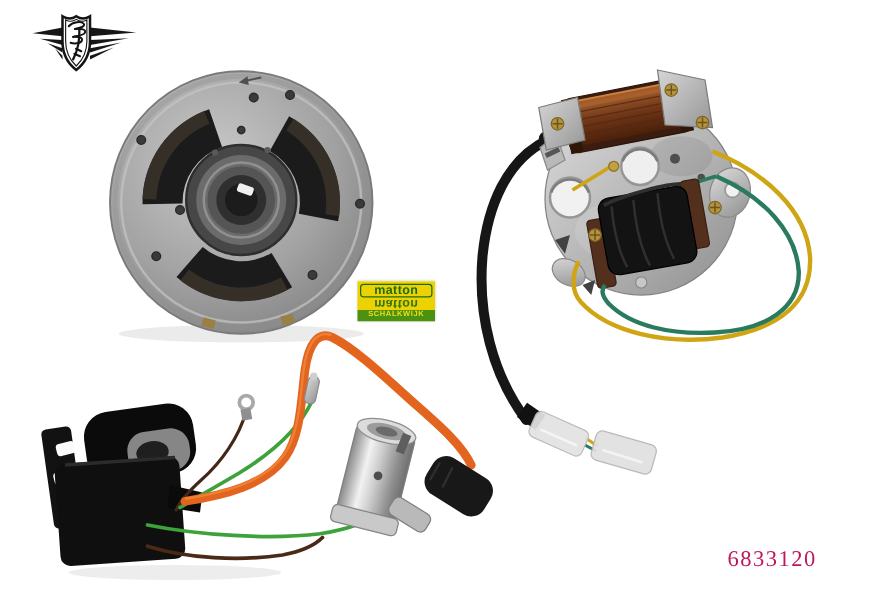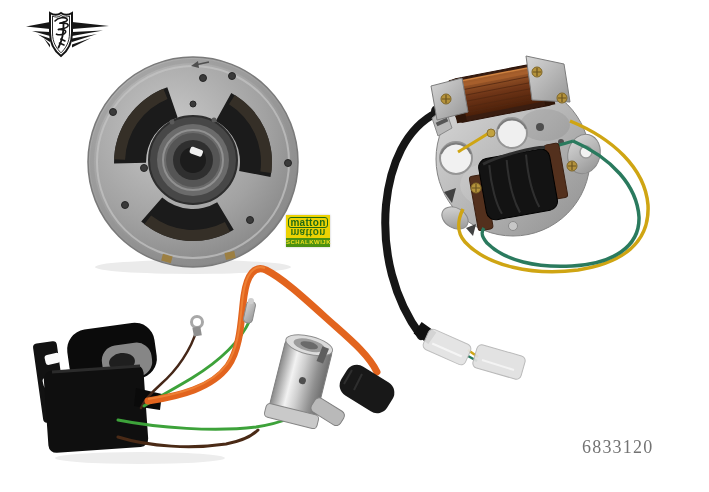--- a/index.html
+++ b/index.html
@@ -2,32 +2,32 @@
 <html><head>
 <meta charset="utf-8">
 <style>
   html,body{margin:0;padding:0;}
   body{width:709px;height:492px;position:relative;background:#ffffff;overflow:hidden;
        font-family:"Liberation Sans",sans-serif;}
   .stage{position:absolute;left:0;top:0;width:709px;height:492px;}
   .stage svg{position:absolute;left:0;top:0;}
 
   
-  .watermark{position:absolute;left:286px;top:215px;width:44px;z-index:6;box-shadow:0 0 2px rgba(0,0,0,.25);}
+  .watermark{position:absolute;left:286px;top:225px;width:62px;z-index:6;box-shadow:0 0 2px rgba(0,0,0,.25);}
   .wm-top{background:#ecd203;padding:2px 2px 1px;text-align:center;}
   .wm-name{display:block;color:#1f6b14;font-weight:bold;font-size:10px;line-height:9px;
            letter-spacing:.3px;border:1px solid #1f6b14;border-radius:3px;padding:0 1px;}
   .wm-mirror{display:block;transform:scaleY(-1);color:#1f6b14;font-weight:bold;font-size:10px;
              line-height:9px;letter-spacing:.3px;opacity:.9;}
   .wm-band{background:#4c9110;color:#f0dd1e;font-weight:bold;font-size:6px;line-height:9px;
            text-align:center;letter-spacing:.5px;}
 
   
   .product-number{position:absolute;left:582px;top:437px;font-family:"Liberation Serif",serif;
-                  font-size:18px;color:#737373;letter-spacing:1.2px;z-index:6;}
+                  font-size:18px;color:#be185d;letter-spacing:1.2px;z-index:6;}
 </style>
 </head>
 <body>
 
 <div class="stage">
 <svg width="709" height="492" viewBox="0 0 709 492">
   <defs>
     <radialGradient id="gradFly" cx="40%" cy="35%" r="75%">
       <stop offset="0%" stop-color="#c9c9c9"></stop>
           <stop offset="60%" stop-color="#a2a2a2"></stop>

